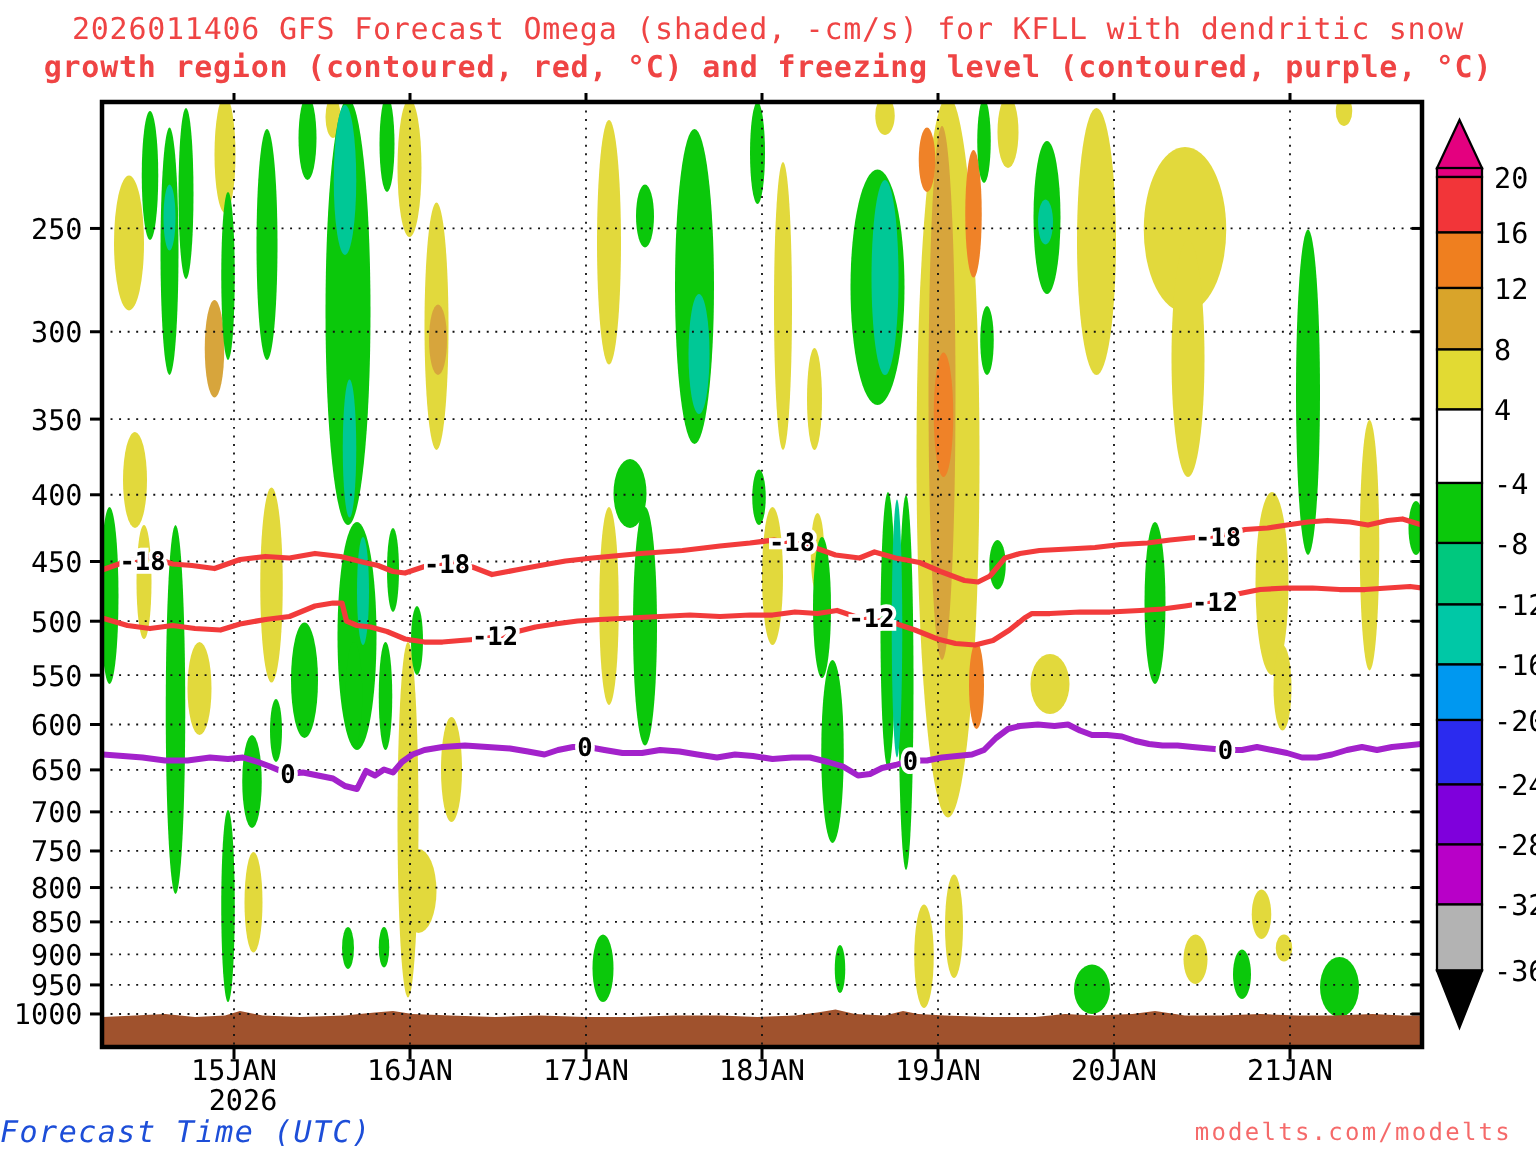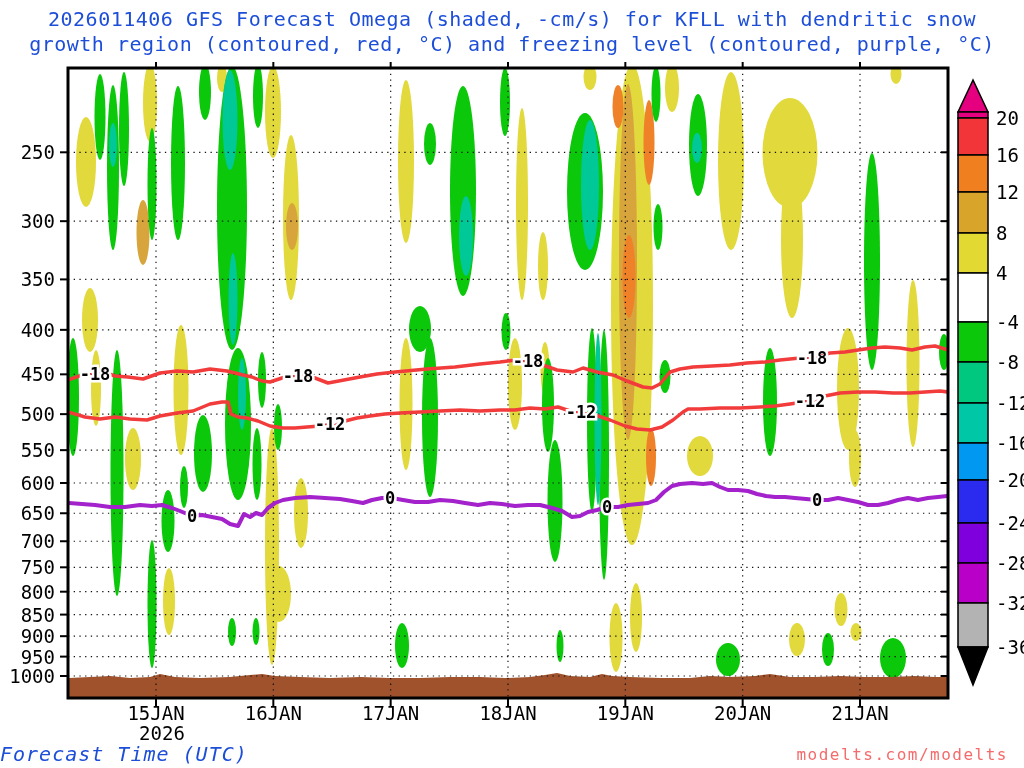--- a/index.html
+++ b/index.html
@@ -1,21 +1,21 @@
 <!DOCTYPE html>
 <html><head>
 <meta charset="utf-8">
 <style>
   html,body{margin:0;padding:0;background:#fff;}
   .stage{position:relative;width:1024px;height:768px;overflow:hidden;background:#fff;
          font-family:"DejaVu Sans Mono","Liberation Mono",monospace;}
-  .title-line{position:absolute;left:0;width:1024px;text-align:center;color:#1d4ed8;
+  .title-line{position:absolute;left:0;width:1024px;text-align:center;color:#ef4444;
               font-size:20px;letter-spacing:.5px;white-space:pre;}
   #title1{top:7px;}
-  #title2{top:32px;}
+  #title2{top:32px;font-weight:bold;}
   .x-title{position:absolute;left:0;top:742px;width:890px;text-align:left;color:#1d4ed8;
            font-size:20px;letter-spacing:1px;font-style:italic;}
   .watermark{position:absolute;right:16px;top:745px;color:#F56A6A;font-size:16px;
              letter-spacing:1.5px;}
   svg text{font-family:"DejaVu Sans Mono","Liberation Mono",monospace;fill:#000;}
   .ylab,.xlab,.cblab{font-size:19px;}
   .yearlab{font-size:19px;}
   .clab{font-size:17px;font-weight:bold;paint-order:stroke;stroke:#fff;stroke-width:5px;}
 </style>
 </head>

